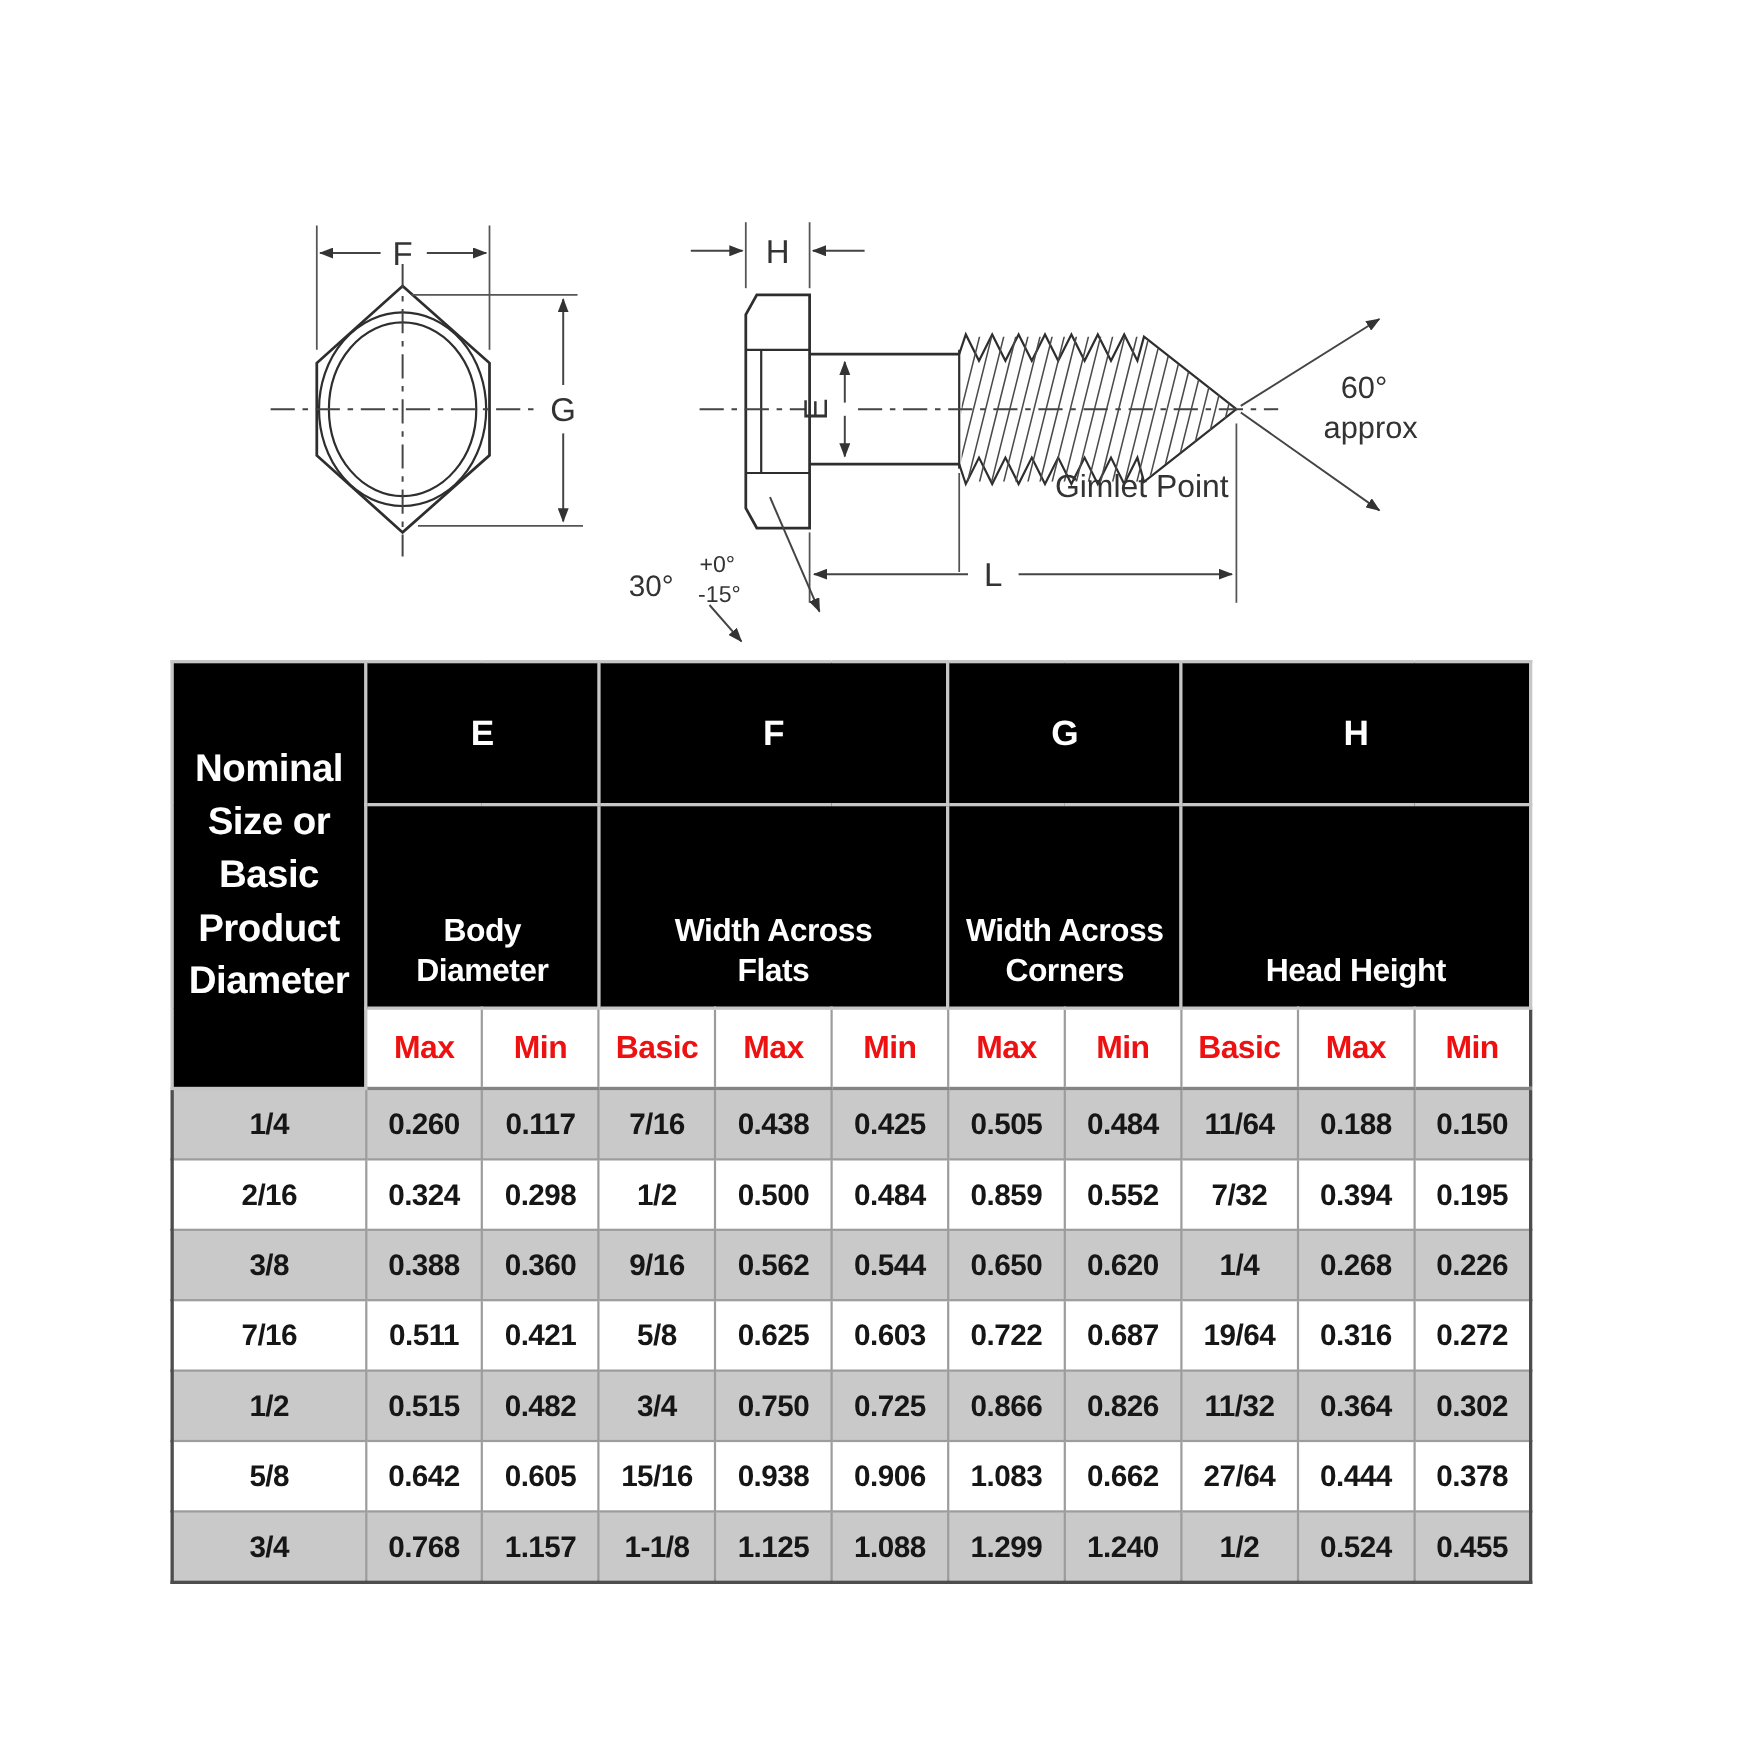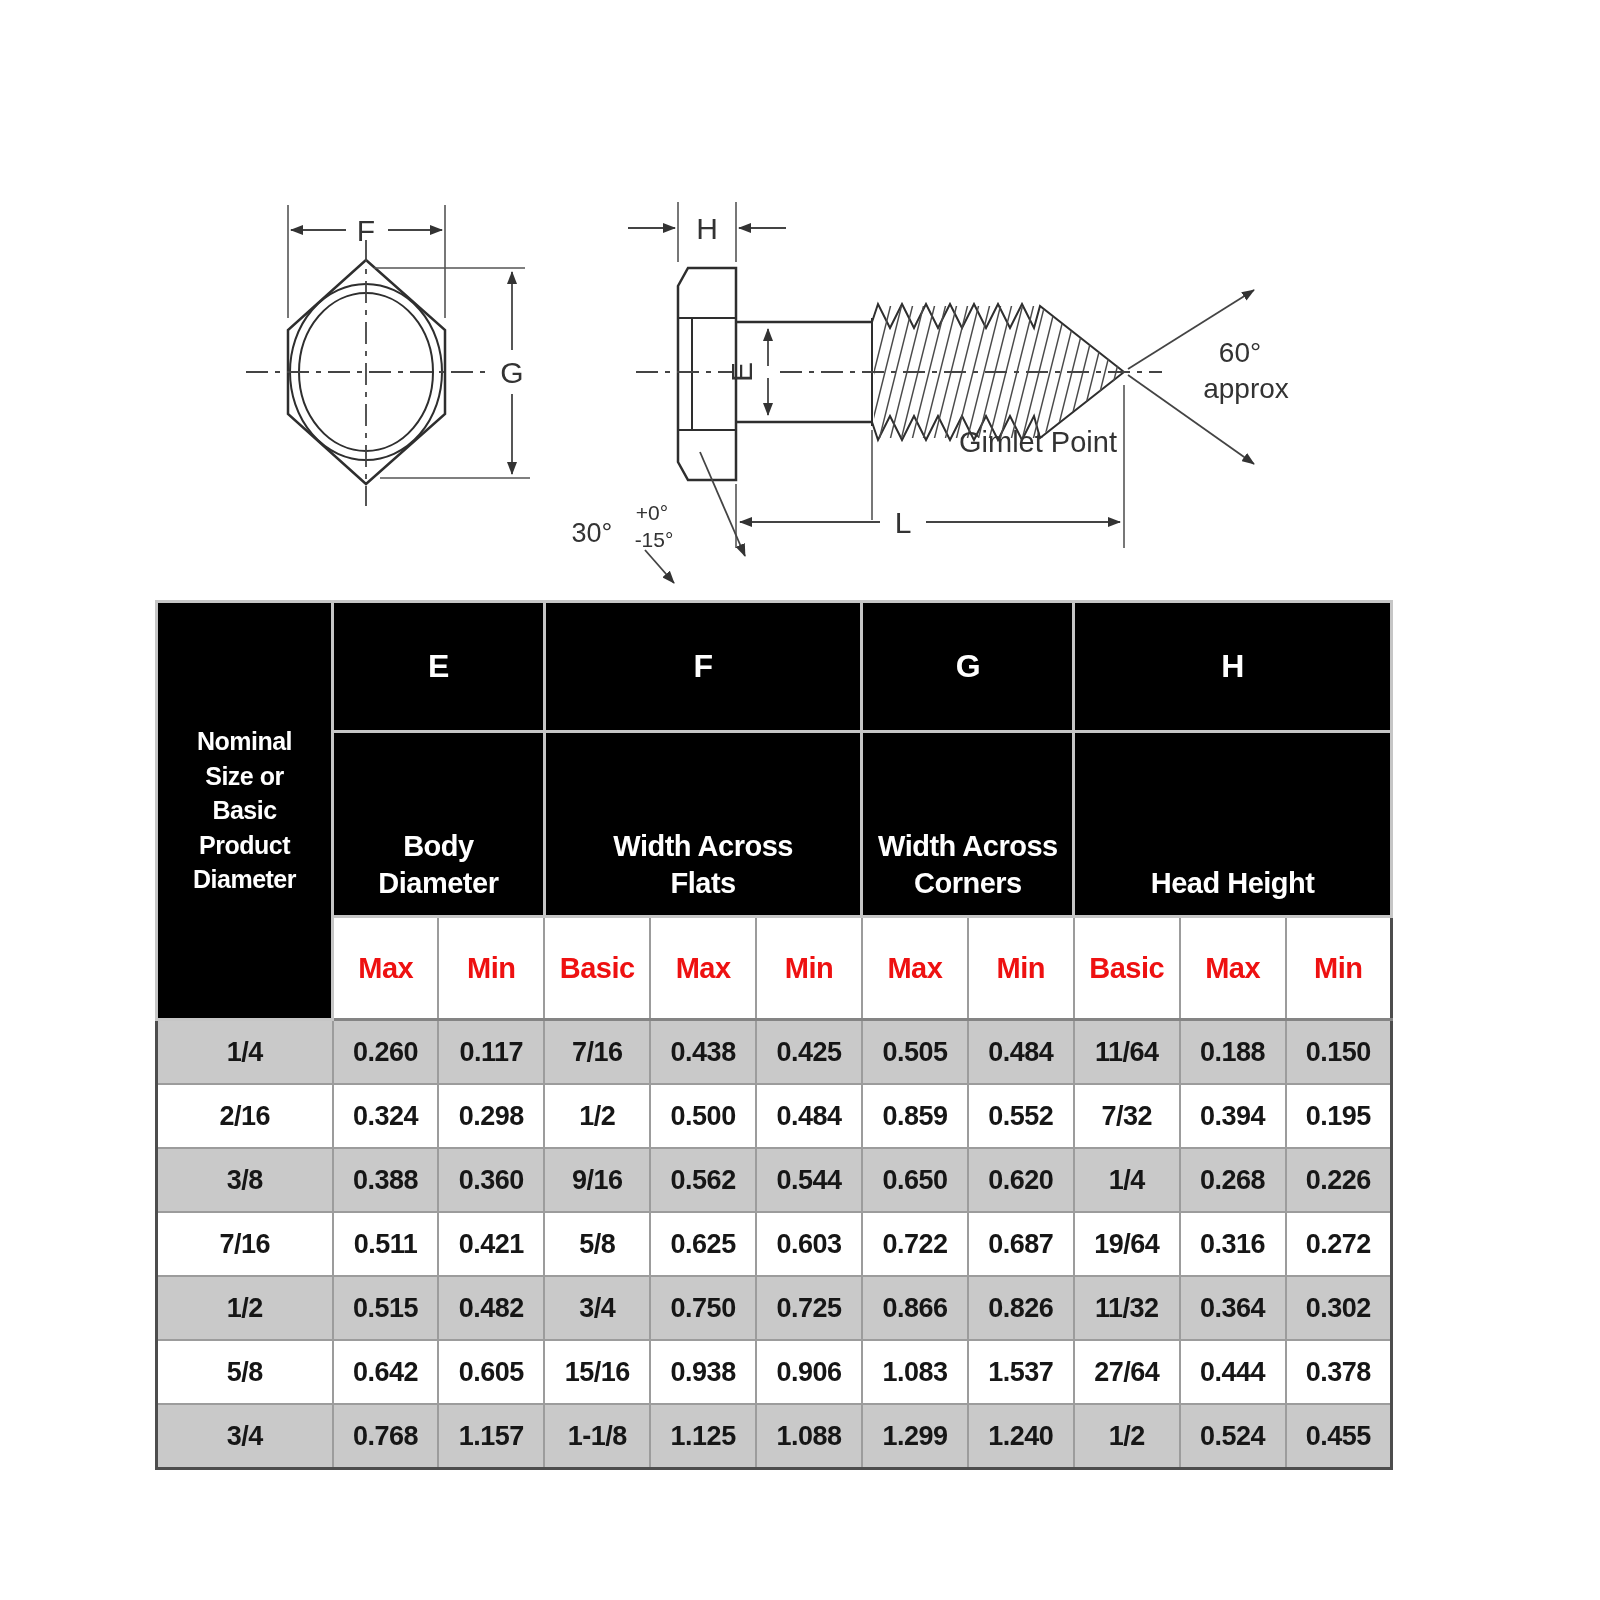--- a/index.html
+++ b/index.html
@@ -25,23 +25,23 @@
   }
   .spec col.c-nom{width:176px;}
   .spec col.c-d{width:105.9px;}
   .spec th,.spec td{padding:0;text-align:center;}
   .spec th.hdr{
     background:#000;color:#fff;border:3px solid #c6c6c6;
     font-weight:700;letter-spacing:-0.5px;
   }
   .spec tr.r-letter{height:130px;}
   .spec tr.r-name{height:185px;padding-left:26px;}
-  .spec tr.r-label{height:103px;}
+  .spec tr.r-label{height:73px;}
   .spec th.letter{font-size:32px;vertical-align:middle;}
-  .spec th.corner{font-size:25px;vertical-align:middle;line-height:1.38;}
+  .spec th.corner{font-size:35px;vertical-align:middle;line-height:1.38;}
   .spec th.gname{font-size:29px;vertical-align:bottom;line-height:1.3;}
   .spec th.gname .pad{padding-bottom:12px;}
   .spec th.label{
     background:#fff;color:#ee1111;font-size:29px;font-weight:700;
     border:2px solid #9c9c9c;border-bottom:3px solid #848484;vertical-align:middle;
     letter-spacing:-0.5px;
   }
   .spec tbody td{
     border:2px solid #9c9c9c;font-size:27px;font-weight:700;color:#161616;
     height:62px;vertical-align:middle;letter-spacing:-0.5px;
@@ -296,21 +296,21 @@
           <td>0.302</td>
         </tr>
         <tr>
           <td>5/8</td>
           <td>0.642</td>
           <td>0.605</td>
           <td>15/16</td>
           <td>0.938</td>
           <td>0.906</td>
           <td>1.083</td>
-          <td>1.537</td>
+          <td>0.662</td>
           <td>27/64</td>
           <td>0.444</td>
           <td>0.378</td>
         </tr>
         <tr>
           <td>3/4</td>
           <td>0.768</td>
           <td>1.157</td>
           <td>1-1/8</td>
           <td>1.125</td>

